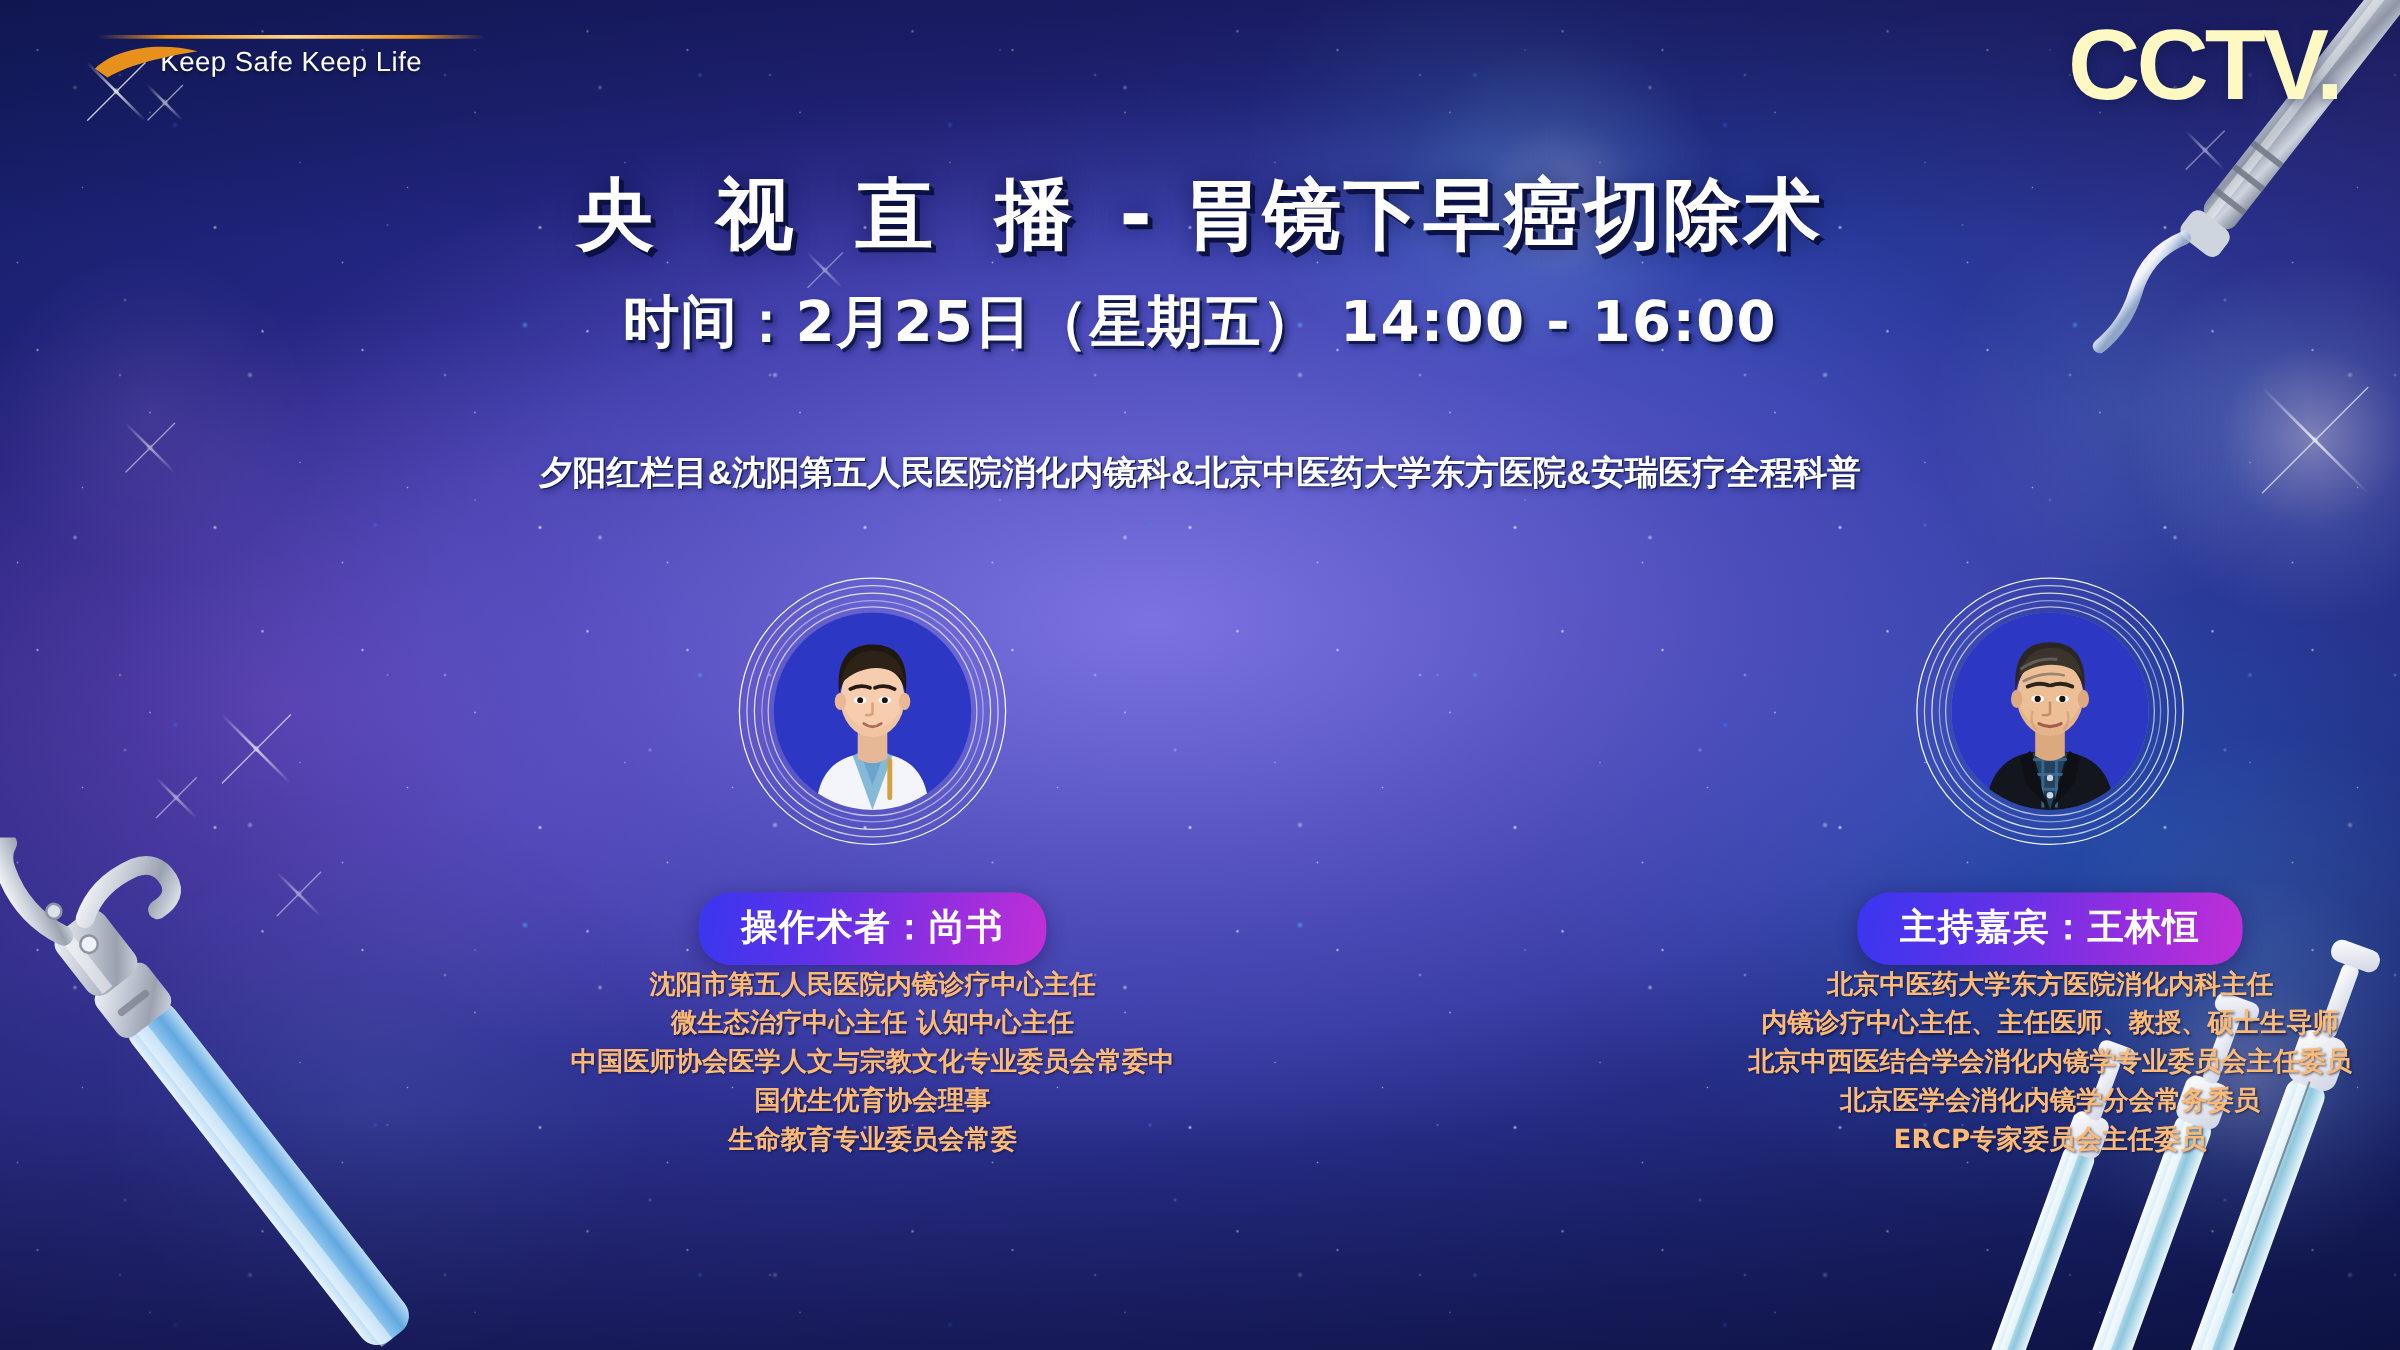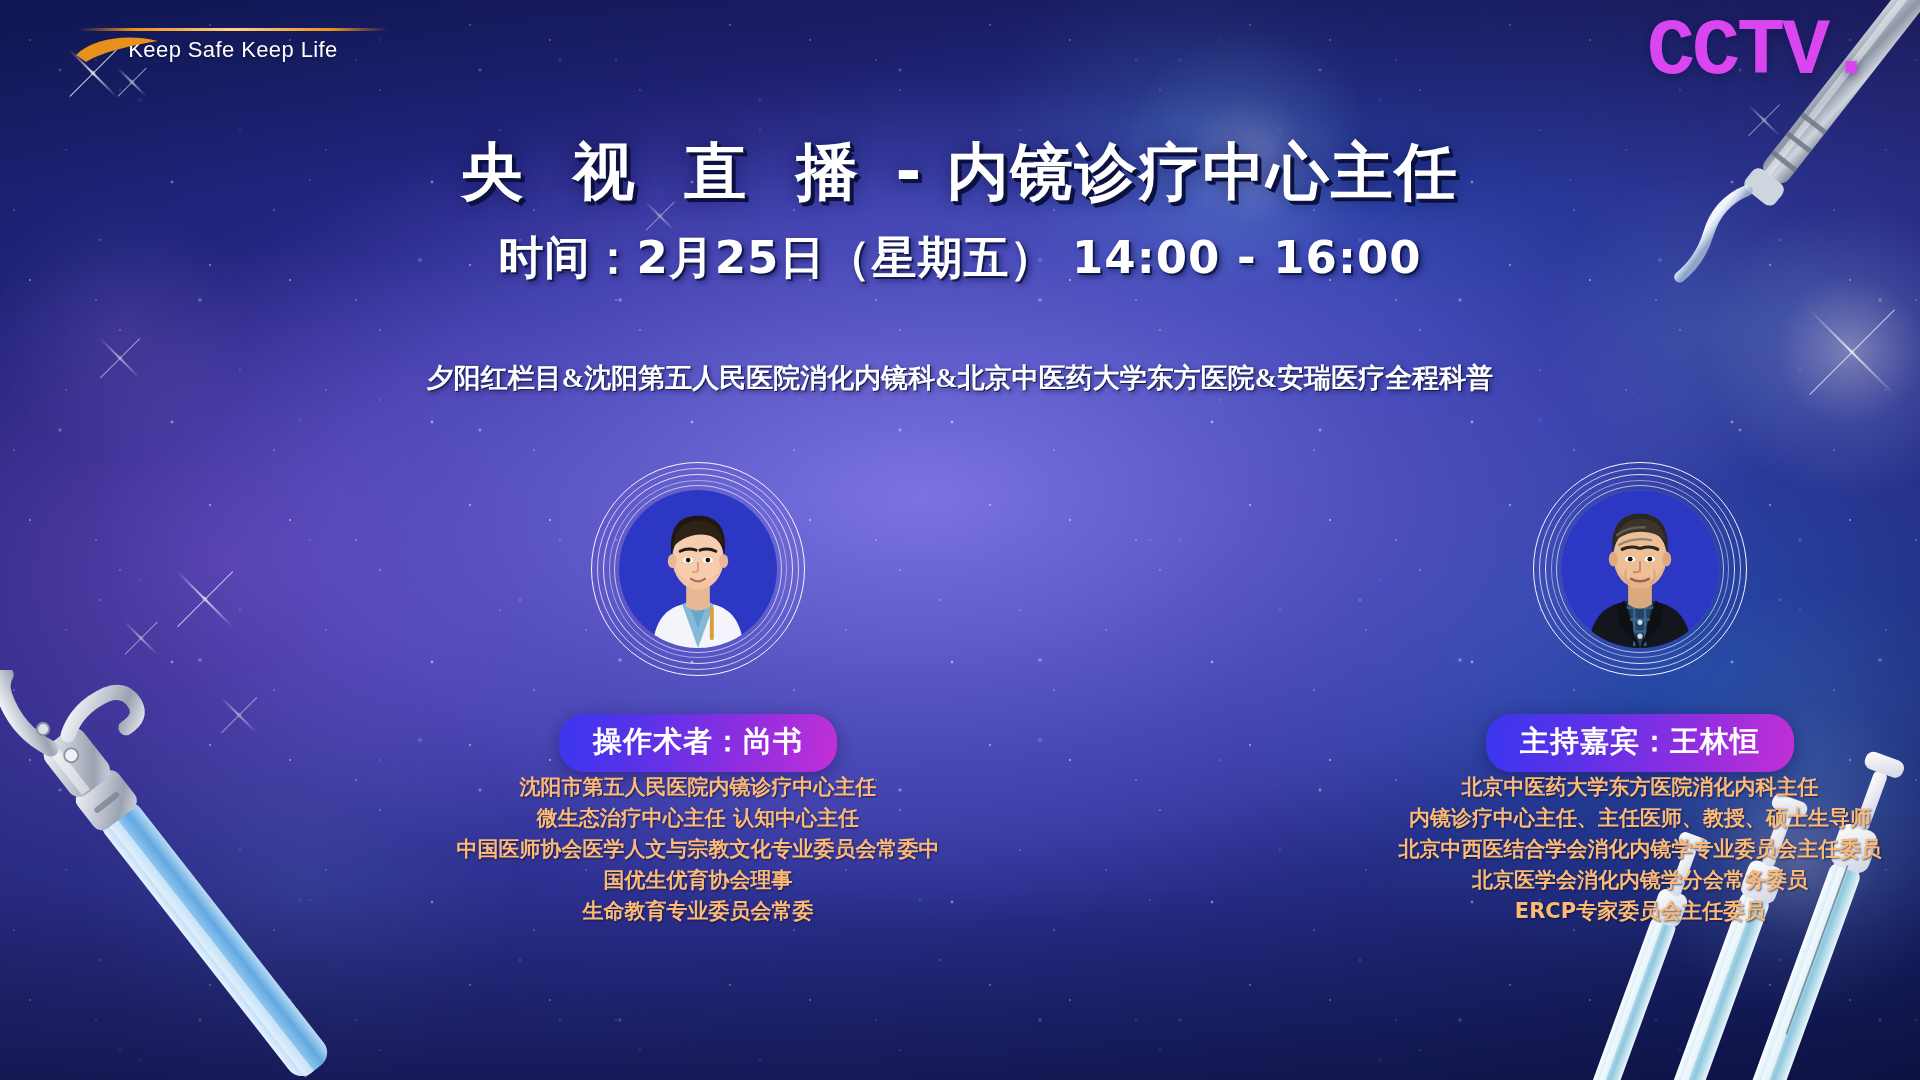--- a/index.html
+++ b/index.html
@@ -115,22 +115,22 @@
   }
   .brand-tag {
     margin-top:6px; text-align:center; width:310px;
     font-size:22px; font-weight:500; color:#fdfdff; letter-spacing:.4px;
     text-shadow:0 1px 3px rgba(0,0,0,.45);
   }
 
   
   #cctv {
     position:absolute; right:48px; top:12px;
-    font-family:Liberation Mono, monospace;
-    font-weight:bold; font-size:80px; color:#d946ef;
+    font-family:Liberation Sans, sans-serif;
+    font-weight:bold; font-size:80px; color:#fef9c3;
     letter-spacing:-3px; line-height:1;
     text-shadow:0 2px 10px rgba(10,20,70,.5);
   }
 
   
   #title {
     position:absolute; left:0; right:0; top:130px;
     text-align:center;
     font-family:"DejaVu Sans", sans-serif;
     font-weight:bold; font-size:62px; color:#ffffff;
@@ -144,21 +144,21 @@
     position:absolute; left:0; right:0; top:228px;
     text-align:center;
     font-family:"DejaVu Sans", sans-serif;
     font-weight:bold; font-size:45px; color:#ffffff;
     letter-spacing:1px;
     text-shadow:2px 2px 0 #111a52, 3px 3px 6px rgba(6,10,50,.6);
   }
   #orgline {
     position:absolute; left:0; right:0; top:360px;
     text-align:center;
-    font-family:Liberation Serif, serif;
+    font-family:Liberation Sans, sans-serif;
     font-weight:bold; font-size:27px; color:#ffffff;
     letter-spacing:0px;
     text-shadow:1px 1px 0 #131c55, 2px 2px 5px rgba(6,10,50,.55);
   }
 
   
   #speakers {
     position:absolute; left:0; right:0; top:462px;
     display:flex; justify-content:flex-end; gap:382px;
   }
@@ -347,21 +347,21 @@
     <svg class="brand-swoosh" viewBox="0 0 86 30">
       <path d="M2 20 C18 4 52 -2 84 6 C60 10 30 16 12 27 Z" fill="#e8901c"></path>
     </svg>
     <div class="brand-rule"></div>
     <div class="brand-tag">Keep Safe Keep Life</div>
   </div>
 
   <div id="cctv">CCTV.</div>
 
   <div id="title">
-    <span class="sp">央 视 直 播</span><span> - </span><span>内镜诊疗中心主任</span>
+    <span class="sp">央 视 直 播</span><span> - </span><span>胃镜下早癌切除术</span>
   </div>
   <div id="subtime">时间：2月25日（星期五） 14:00 - 16:00</div>
   <div id="orgline">夕阳红栏目&amp;沈阳第五人民医院消化内镜科&amp;北京中医药大学东方医院&amp;安瑞医疗全程科普</div>
 
   <div id="speakers">
 
     <div class="speaker">
       <div class="avatar-wrap">
         <div class="ring r1"></div>
         <div class="ring r2"></div>

